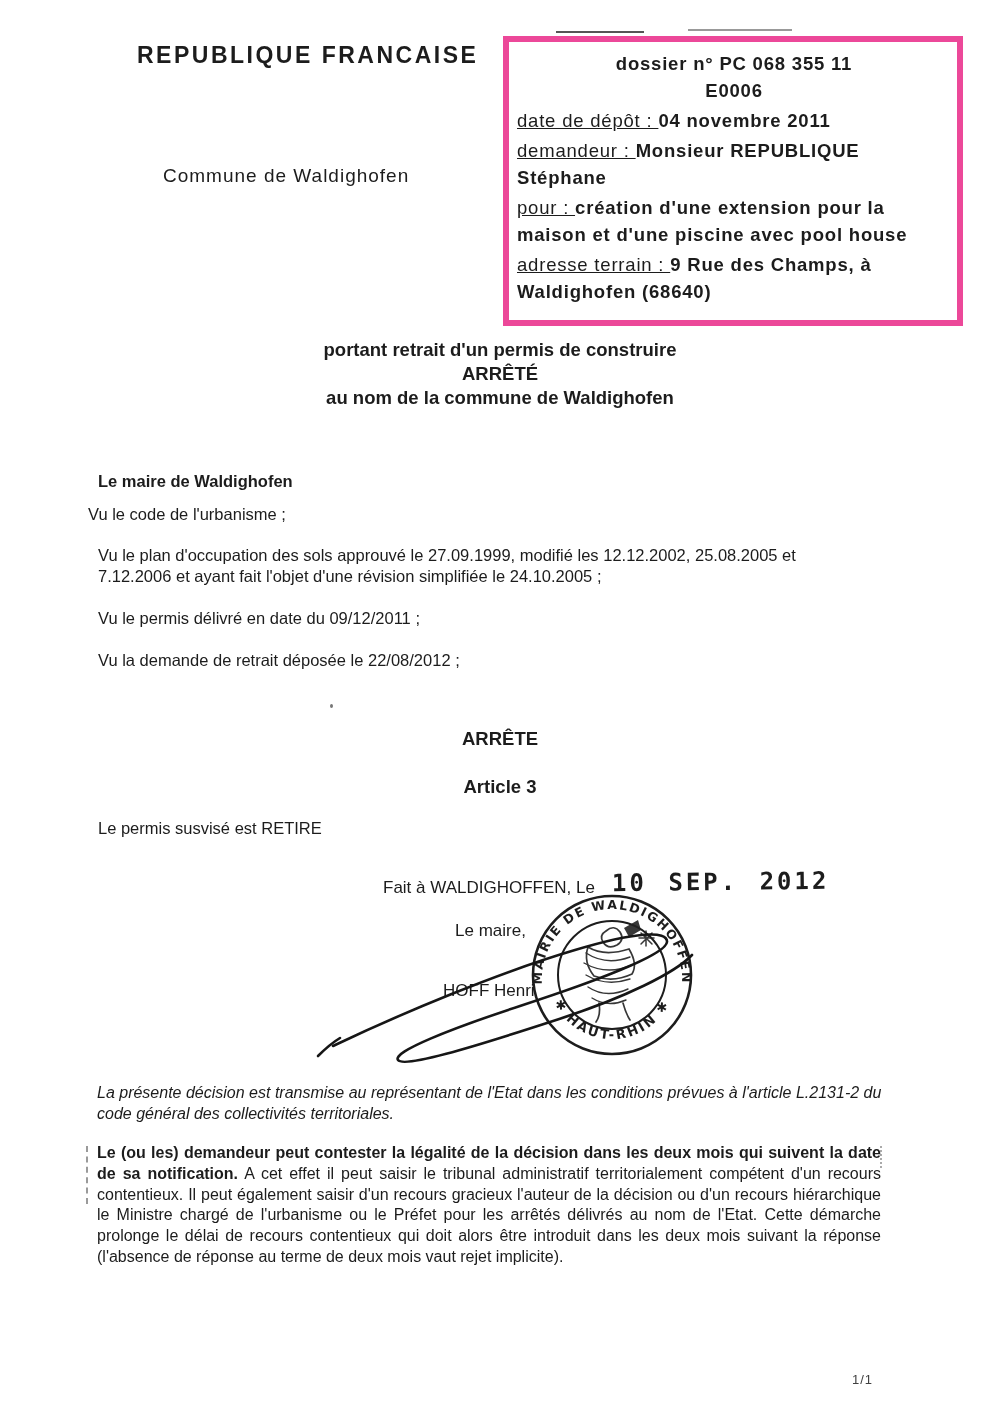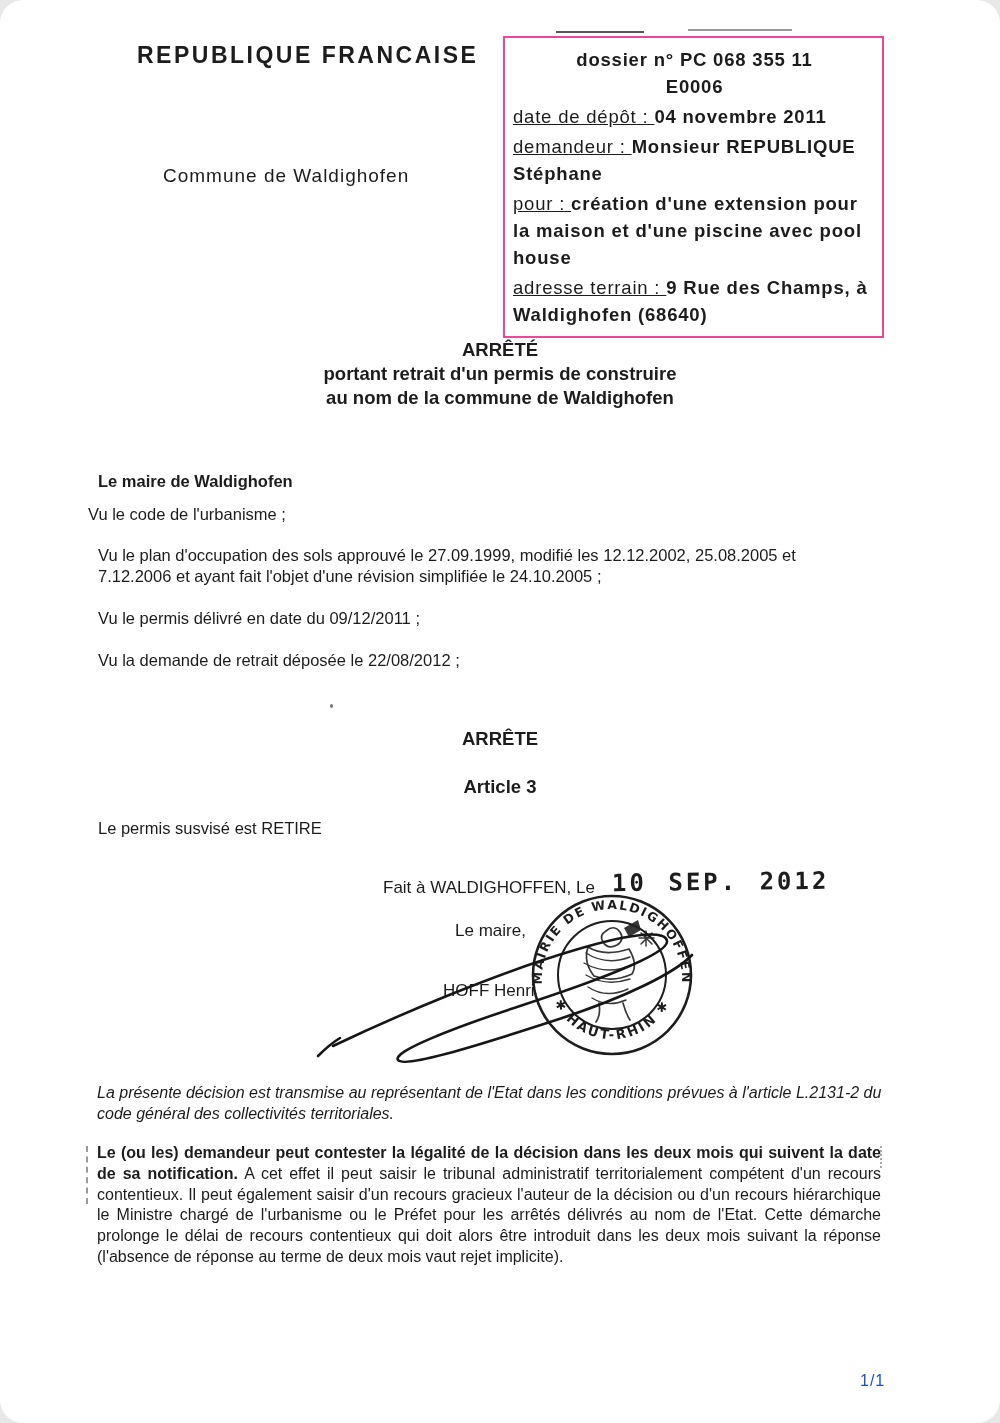--- a/index.html
+++ b/index.html
@@ -4,33 +4,32 @@
 <style>
   html,body{margin:0;padding:0;background:#e8e8e8;}
   .page{
     position:relative;
     width:1000px;height:1423px;
     margin:0 auto;
     background:#ffffff;
     font-family:"Liberation Sans", sans-serif;
     color:#1c1c1c;
     overflow:hidden;
-    border-radius:23px;
   }
   .abs{position:absolute;}
   .republique{
     font-size:23px;font-weight:bold;letter-spacing:2.5px;
     white-space:nowrap;
   }
   .commune{
     font-size:19px;letter-spacing:1px;white-space:nowrap;
   }
   .dossier-box{
-    left:503px;top:36px;width:381px;min-height:290px;
-    border:2px solid #ec4899;
+    left:503px;top:36px;width:460px;min-height:290px;
+    border:6px solid #ec4899;
     box-sizing:border-box;
     padding:8px 6px 8px 8px;
     font-size:18.5px;line-height:27px;letter-spacing:0.8px;
   }
   .dossier-title{text-align:center;font-weight:bold;}
   .dossier-field{margin-top:3px;}
   .dossier-field .lbl{font-weight:normal;text-decoration:underline;}
   .dossier-field .val{font-weight:bold;margin-top:44px;}
   .doc-title{
     left:0;top:338px;width:1000px;text-align:center;
@@ -50,21 +49,21 @@
     transform:rotate(-0.6deg);
     white-space:nowrap;
   }
   .sig-text{font-size:17px;white-space:nowrap;}
   .note-italic{
     font-size:16px;font-style:italic;line-height:21px;
   }
   .contest{
     font-size:16px;line-height:20.8px;text-align:justify;
   }
-  .page-num{font-size:16px;color:#1d4ed8;letter-spacing:1px;margin-left:8px;}
+  .page-num{font-size:13px;color:#404040;letter-spacing:1px;}
   .seal-svg text{
     font-family:"DejaVu Sans", sans-serif;
     font-weight:bold;
     fill:#1d1d1d;
   }
   .artifact-dot{
     width:3px;height:4px;background:#777;border-radius:50%;
   }
   .artifact-dash-left{
     width:0;height:58px;border-left:2px dashed #9a9a9a;
@@ -96,22 +95,22 @@
     </div>
     <div class="dossier-field">
       <span class="lbl">pour : </span><span class="val">création d'une extension pour la maison et d'une piscine avec pool house</span>
     </div>
     <div class="dossier-field">
       <span class="lbl">adresse terrain : </span><span class="val">9 Rue des Champs, à Waldighofen (68640)</span>
     </div>
   </div>
 
   <div class="abs doc-title">
+    <div>portant retrait d'un permis de construire</div>
     <div>ARRÊTÉ</div>
-    <div>portant retrait d'un permis de construire</div>
     <div>au nom de la commune de Waldighofen</div>
   </div>
 
   <div class="abs para bold" style="left:98px;top:447px;margin-top:24px;">Le maire de Waldighofen</div>
 
   <div class="abs para" style="left:88px;top:504px;">Vu le code de l'urbanisme ;</div>
 
   <div class="abs para" style="left:98px;top:545px;width:752px;">Vu le plan d'occupation des sols approuvé le 27.09.1999, modifié les 12.12.2002, 25.08.2005 et 7.12.2006 et ayant fait l'objet d'une révision simplifiée le 24.10.2005 ;</div>
 
   <div class="abs para" style="left:98px;top:608px;">Vu le permis délivré en date du 09/12/2011 ;</div>

